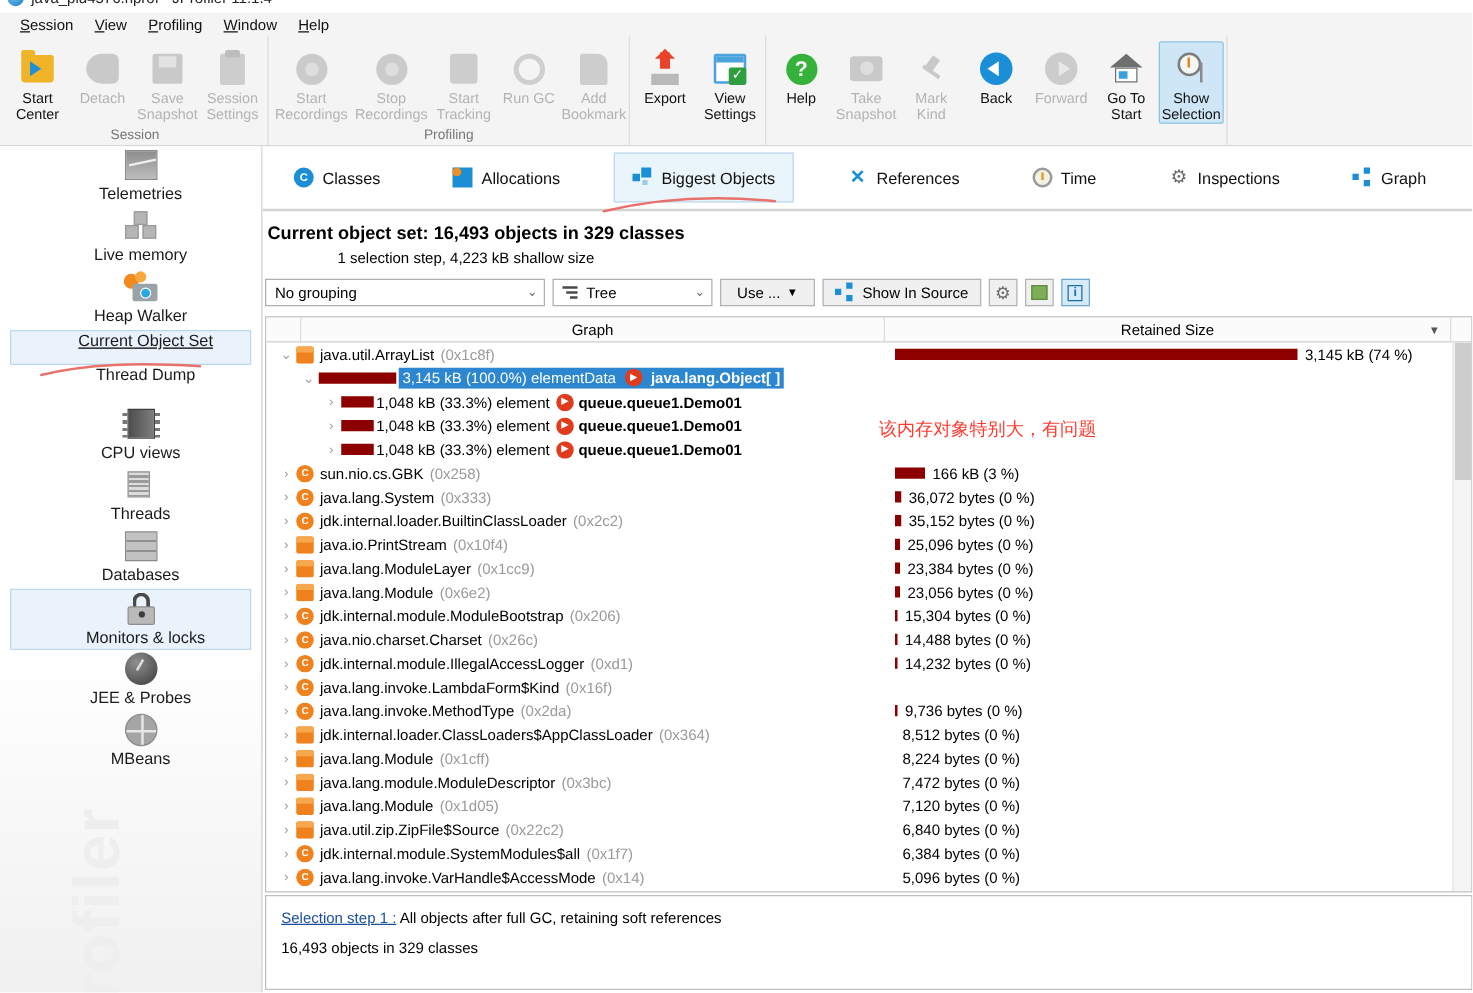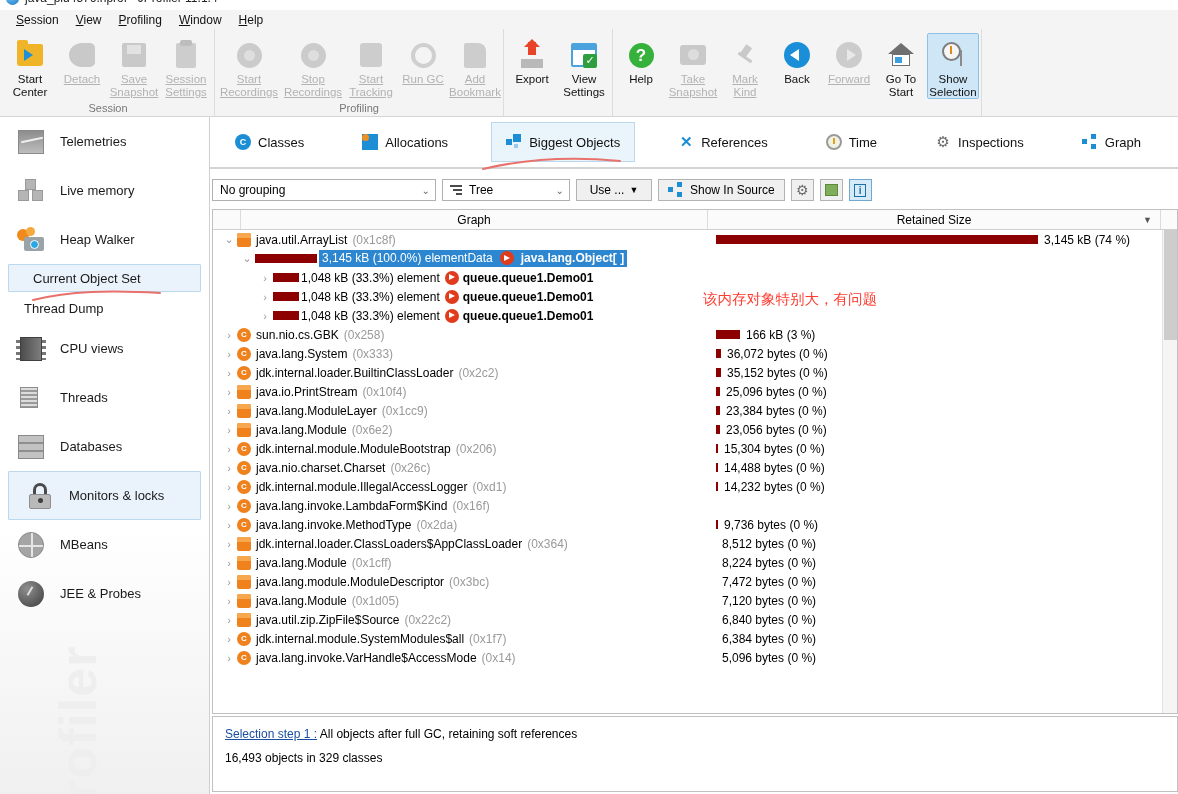--- a/index.html
+++ b/index.html
@@ -78,21 +78,21 @@
     cursor: default;
     border: 1px solid transparent;
     border-radius: 2px;
   }
   .rb-btn.wide { width: 64px; }
   .rb-btn .ico { height: 34px; display: flex; align-items: center; justify-content: center; }
   .rb-btn .cap {
     font-size: 11.5px; line-height: 12.5px; text-align: center; color: #111;
     margin-top: 1px;
   }
-  .rb-btn.disabled .cap { color: #b3b3b3; text-decoration: underline; }
+  .rb-btn.disabled .cap { color: #b3b3b3; }
   .rb-btn.selected {
     background: #cfe6f7;
     border: 1px solid #8cc2e6;
   }
 
   
   .ic { position: relative; }
   .ic-folder { width: 26px; height: 22px; background: #f0b429; border-radius: 2px 2px 3px 3px; position: relative; }
   .ic-folder:before { content:""; position:absolute; left:0; top:-4px; width:11px; height:5px; background:#f0b429; border-radius:2px 2px 0 0;}
   .ic-folder:after { content:""; position:absolute; left:7px; top:5px; border-left:9px solid #1f8fd6; border-top:6px solid transparent; border-bottom:6px solid transparent;}
@@ -140,23 +140,23 @@
     width: 210px;
     background: linear-gradient(to bottom,#ffffff 0%, #ffffff 60%, #f0f0f0 100%);
     border-right: 1px solid #cfcfcf;
     position: relative;
     overflow: hidden;
   }
   .sb-item {
     display: flex; align-items: center;
     height: 49px;
     padding-left: 16px;
-    gap: 14px;
     font-size: 13px; color: #1a1a1a;
     cursor: default;
+    flex-direction: column;
   }
   .sb-item.small { height: 30px; padding-left: 16px; }
   .sb-item.selected {
     background: #eaf3fb;
     border: 1px solid #bcd8ee;
     margin: 0 8px 0 8px;
     padding-left: 24px;
     border-radius: 1px;
   }
   .sb-ico { width: 30px; height: 30px; display:flex; align-items:center; justify-content:center; flex: 0 0 30px; }
@@ -551,21 +551,21 @@
           <span class="sbi-heap">
             <span class="o1"></span>
             <span class="o2"></span>
             <span class="cam"></span>
             <span class="lens"></span>
           </span>
         </span>
       <span class="sb-label">Heap Walker</span>
     </div>
 
-    <div style="position:relative;">
+    <div style="position:relative;text-decoration:underline;">
       <div class="sb-item small selected" style="height:28px;">
         <span class="sb-label">Current Object Set</span>
       </div>
       <svg width="200" height="16" style="position:absolute;left:30px;top:24px;">
         <path d="M3 12 C 40 3, 80 2, 130 5" stroke="#e8726b" stroke-width="2" fill="none" stroke-linecap="round"></path>
       </svg>
     </div>
 
     <div class="sb-item small" style="height:32px;padding-left:24px;">
       <span class="sb-label">Thread Dump</span>
@@ -596,29 +596,29 @@
           <span class="sbi-lock">
             <span class="sh"></span>
             <span class="bd"></span>
             <span class="kh"></span>
           </span>
         </span>
       <span class="sb-label">Monitors &amp; locks</span>
     </div>
     <div class="sb-item">
       <span class="sb-ico">
+          <span class="sbi-jee"></span>
+        </span>
+      <span class="sb-label">JEE &amp; Probes</span>
+    </div>
+    <div class="sb-item">
+      <span class="sb-ico">
           <span class="sbi-mb"></span>
         </span>
       <span class="sb-label">MBeans</span>
-    </div>
-    <div class="sb-item">
-      <span class="sb-ico">
-          <span class="sbi-jee"></span>
-        </span>
-      <span class="sb-label">JEE &amp; Probes</span>
     </div>
 
     <div id="watermark">rofiler</div>
   </div>
 
   <div id="main">
 
     <div id="tabbar">
       <div class="tab">
         <span class="tabicon ti-classes">C</span>
@@ -654,20 +654,27 @@
             <i></i>
             <i></i>
           </span>
         <span>Graph</span>
       </div>
       <svg width="160" height="22" style="position:absolute;left:270;top:36px;left:270px;">
         <path d="M3 16 C 45 6, 90 3, 140 8" stroke="#e8726b" stroke-width="2" fill="none" stroke-linecap="round"></path>
       </svg>
     </div>
 
+    <div id="objset">
+      <div class="line1">
+        <span class="lbl">Current object set:</span>
+        <span>16,493 objects in 329 classes</span>
+      </div>
+      <div class="line2">1 selection step, 4,223 kB shallow size</div>
+    </div>
 
     <div id="ctlbar">
       <div class="combo grouping">
         <span>No grouping</span>
         <span class="chev">⌄</span>
       </div>
       <div class="combo tree">
         <span style="display:flex;align-items:center;gap:6px;">
           <span class="treeglyph">
               <i></i>

